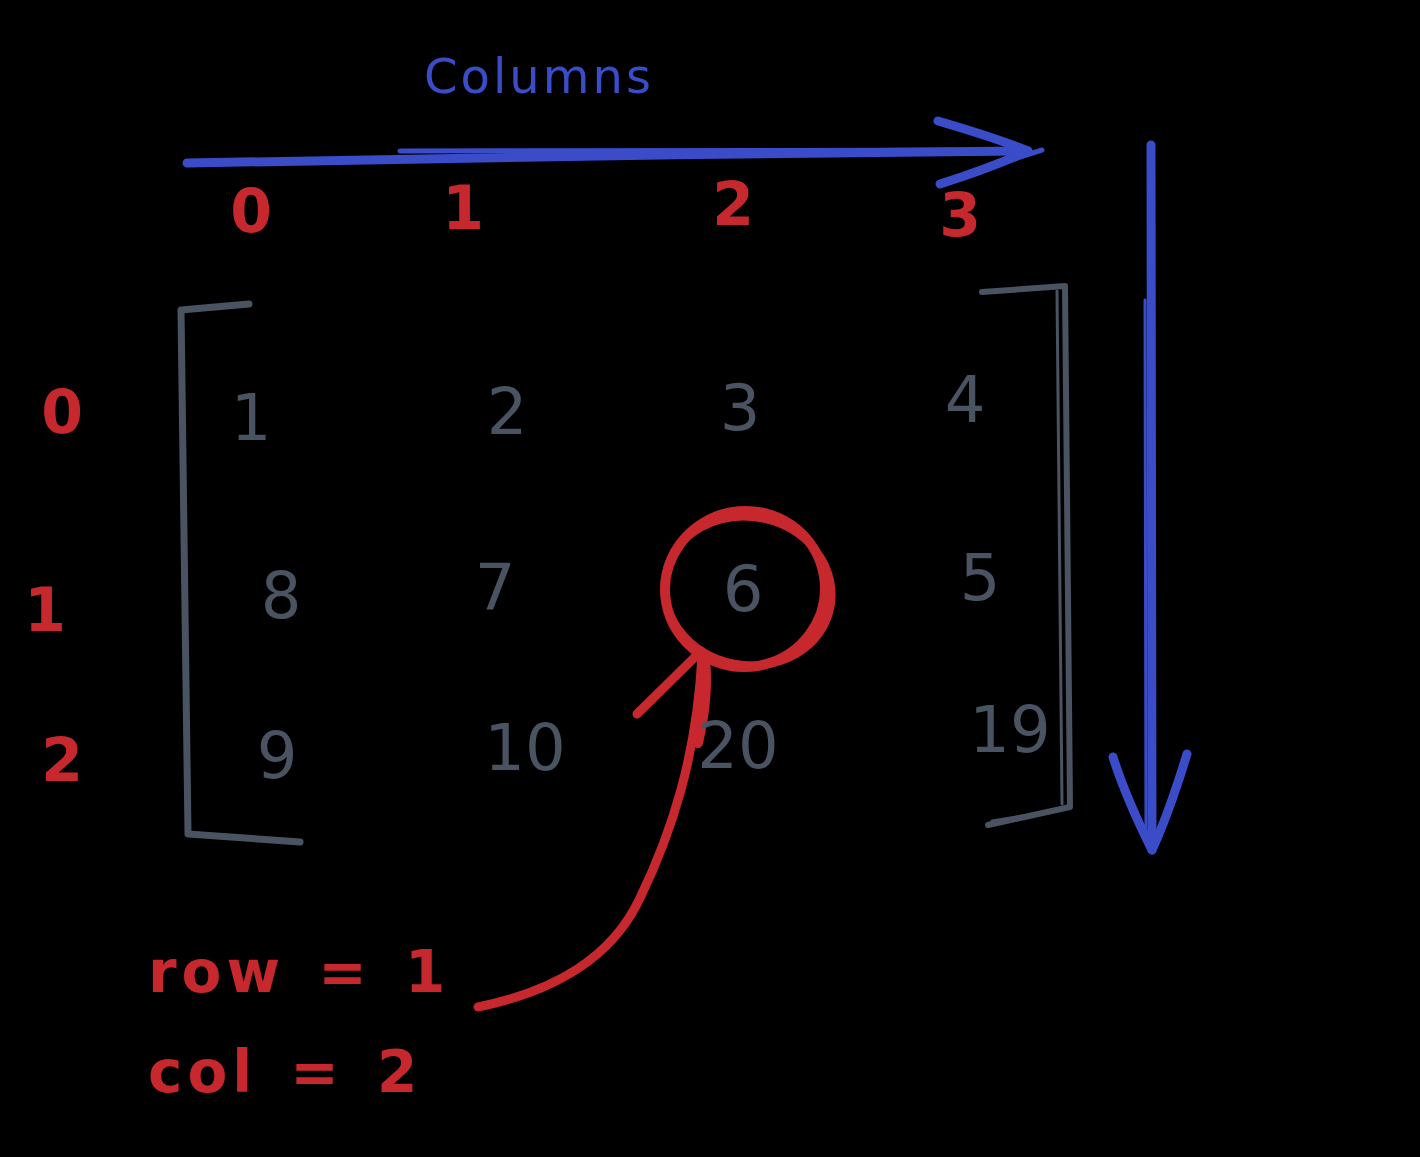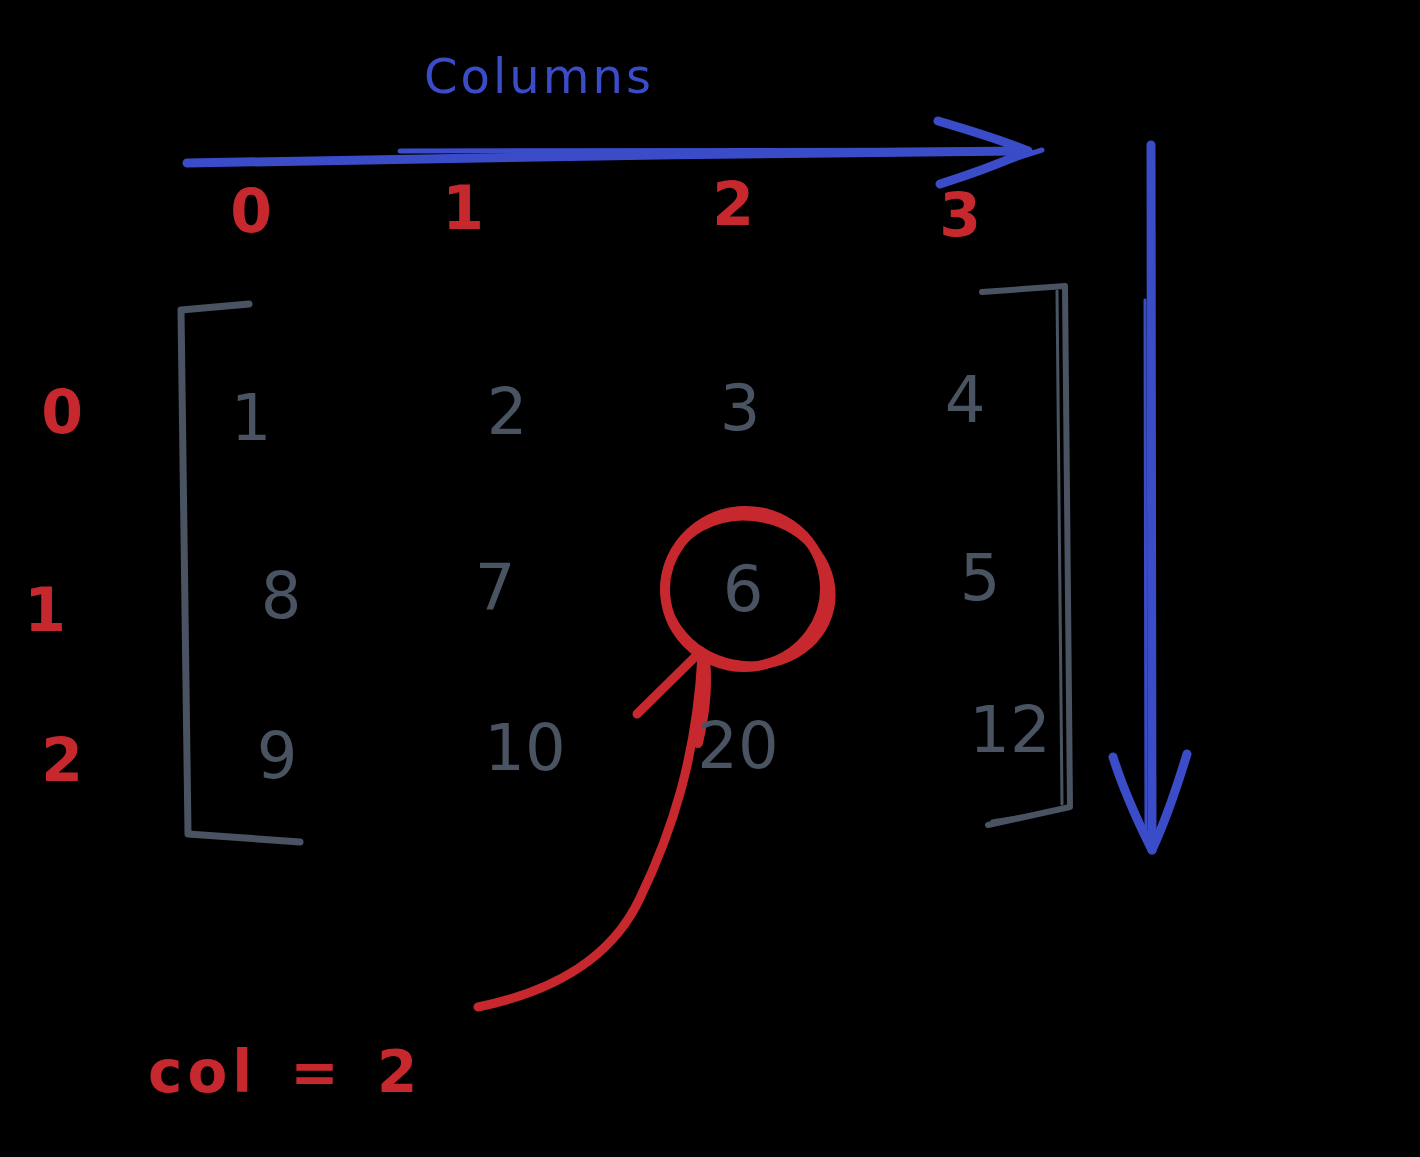--- a/index.html
+++ b/index.html
@@ -88,17 +88,18 @@
   <div class="txt gray cell" style="left:965px;top:400px;">4</div>
 
   <div class="txt gray cell" style="left:281px;top:596px;">8</div>
   <div class="txt gray cell" style="left:495px;top:588px;">7</div>
   <div class="txt gray cell" style="left:743px;top:589px;">6</div>
   <div class="txt gray cell" style="left:980px;top:578px;">5</div>
 
   <div class="txt gray cell" style="left:277px;top:756px;">9</div>
   <div class="txt gray cell" style="left:525px;top:748px;">10</div>
   <div class="txt gray cell" style="left:738px;top:746px;">20</div>
-  <div class="txt gray cell" style="left:1010px;top:730px;">12</div>
+  <div class="txt gray cell" style="left:1010px;top:730px;">19</div>
 
+  <div class="annot red" style="left:148px;top:943px;">row = 1</div>
   <div class="annot red" style="left:148px;top:1043px;">col = 2</div>
 
 </div>
 
 </body></html>

